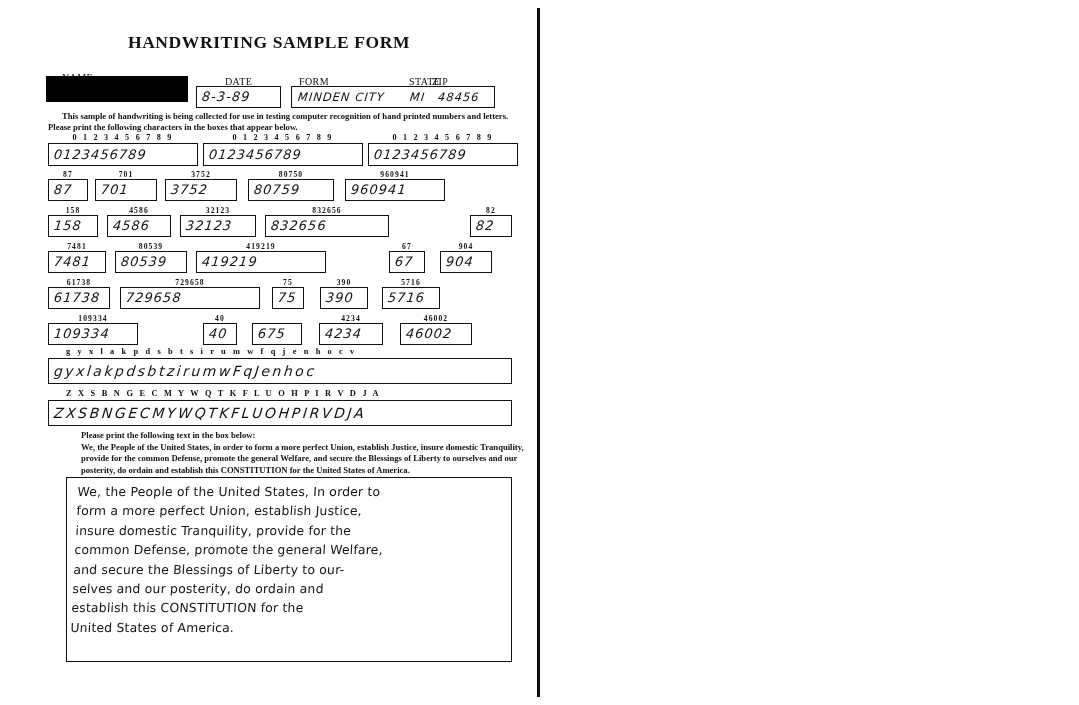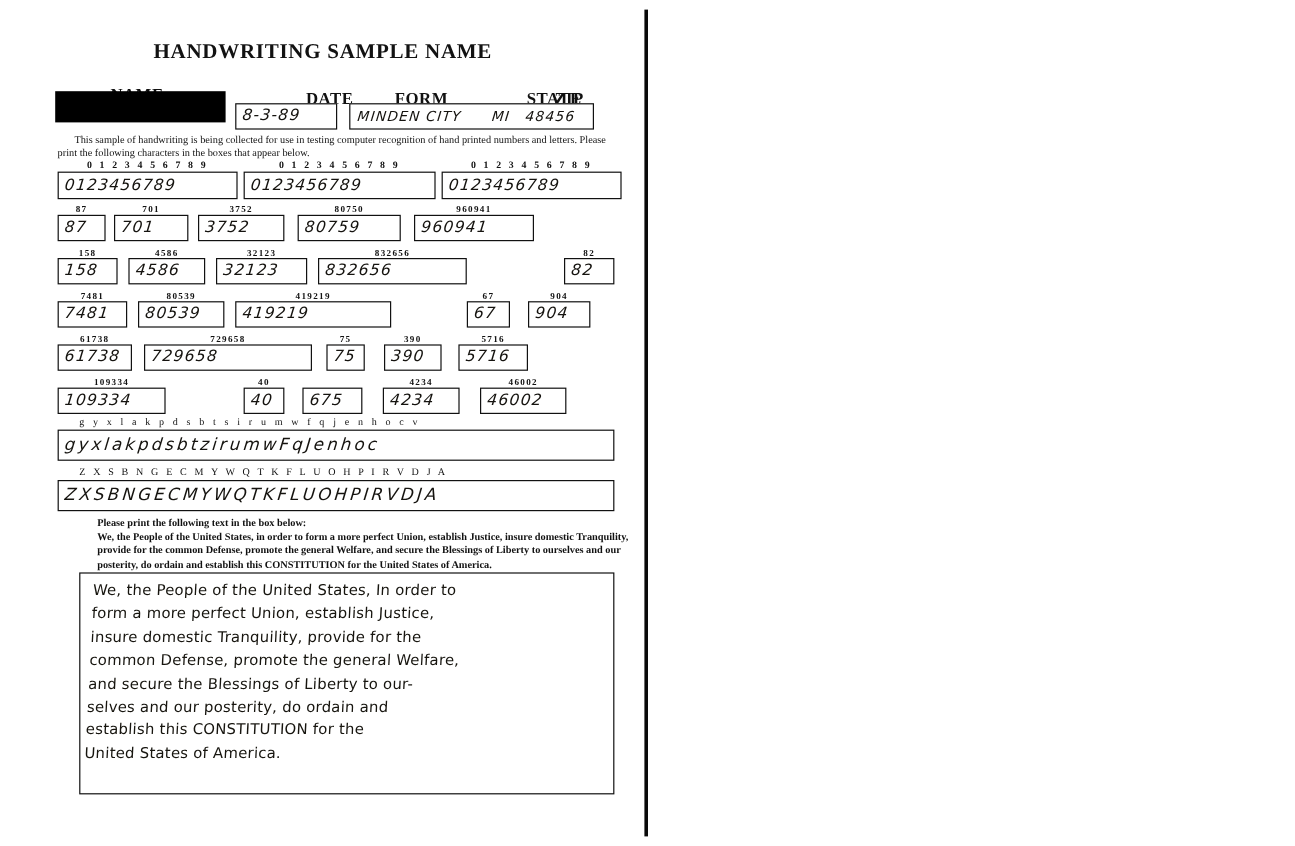--- a/index.html
+++ b/index.html
@@ -21,23 +21,22 @@
   }
 
   
   .form-title{
     position:absolute;left:0;right:0;top:32px;
     text-align:center;
     font-size:17.5px;font-weight:700;letter-spacing:.6px;
     color:#121212;
   }
   .hdr-label{
-    position:absolute;font-size:14px;font-weight:700;color:#111;
+    position:absolute;font-size:10px;font-weight:400;color:#111;
     letter-spacing:.4px;
-    margin-left:30px;
   }
   .redact-bar{
     position:absolute;left:46px;top:76px;width:142px;height:26px;background:#000;
   }
   .fbox{
     position:absolute;border:1.6px solid #111;background:#fff;
     box-sizing:border-box;
   }
   .hw{
     font-family:"DejaVu Sans",sans-serif;
@@ -45,32 +44,32 @@
     font-style:italic;
     letter-spacing:1px;
     white-space:nowrap;
   }
   .fbox .hw{
     position:absolute;left:5px;top:50%;transform:translateY(-52%) skewX(-6deg);
     font-size:13px;
   }
   .instr{
     position:absolute;font-size:8.6px;line-height:10.6px;color:#111;
-    font-weight:400;
+    font-weight:700;
   }
   .numlabel{
     position:absolute;font-size:7.6px;font-weight:700;color:#111;
     letter-spacing:1.1px;text-align:center;
   }
   .hdrnum{
     position:absolute;font-size:8.2px;font-weight:700;color:#111;
     letter-spacing:2.2px;text-align:center;
   }
   .alphalabel{
-    position:absolute;font-size:8.4px;font-weight:400;color:#111;
+    position:absolute;font-size:8.4px;font-weight:700;color:#111;
   }
   .alpha-lower{letter-spacing:2.6px;}
   .alpha-upper{letter-spacing:2.2px;}
   .bigbox{
     position:absolute;border:1.7px solid #111;box-sizing:border-box;background:#fff;
   }
   .const-print{
     position:absolute;font-size:8.6px;line-height:11.4px;color:#111;font-weight:700;padding-left:33px;
   }
   .const-hand{
@@ -79,21 +78,21 @@
     font-size:12.4px;line-height:19.4px;
     color:#17150f;letter-spacing:.2px;
     transform:skewX(-3deg);
   }
 </style>
 </head>
 <body>
 
 <div id="left-page" class="page">
 
-  <div class="form-title">HANDWRITING SAMPLE NAME</div>
+  <div class="form-title">HANDWRITING SAMPLE FORM</div>
 
   <div class="hdr-label" style="left:62px;top:72px;">NAME</div>
   <div class="redact-bar"></div>
 
   <div class="hdr-label" style="left:225px;top:76px;">DATE</div>
   <div class="fbox" style="left:196px;top:86px;width:85px;height:22px;">
     <span class="hw">8-3-89</span>
   </div>
 
   <div class="hdr-label" style="left:299px;top:76px;">FORM</div>

